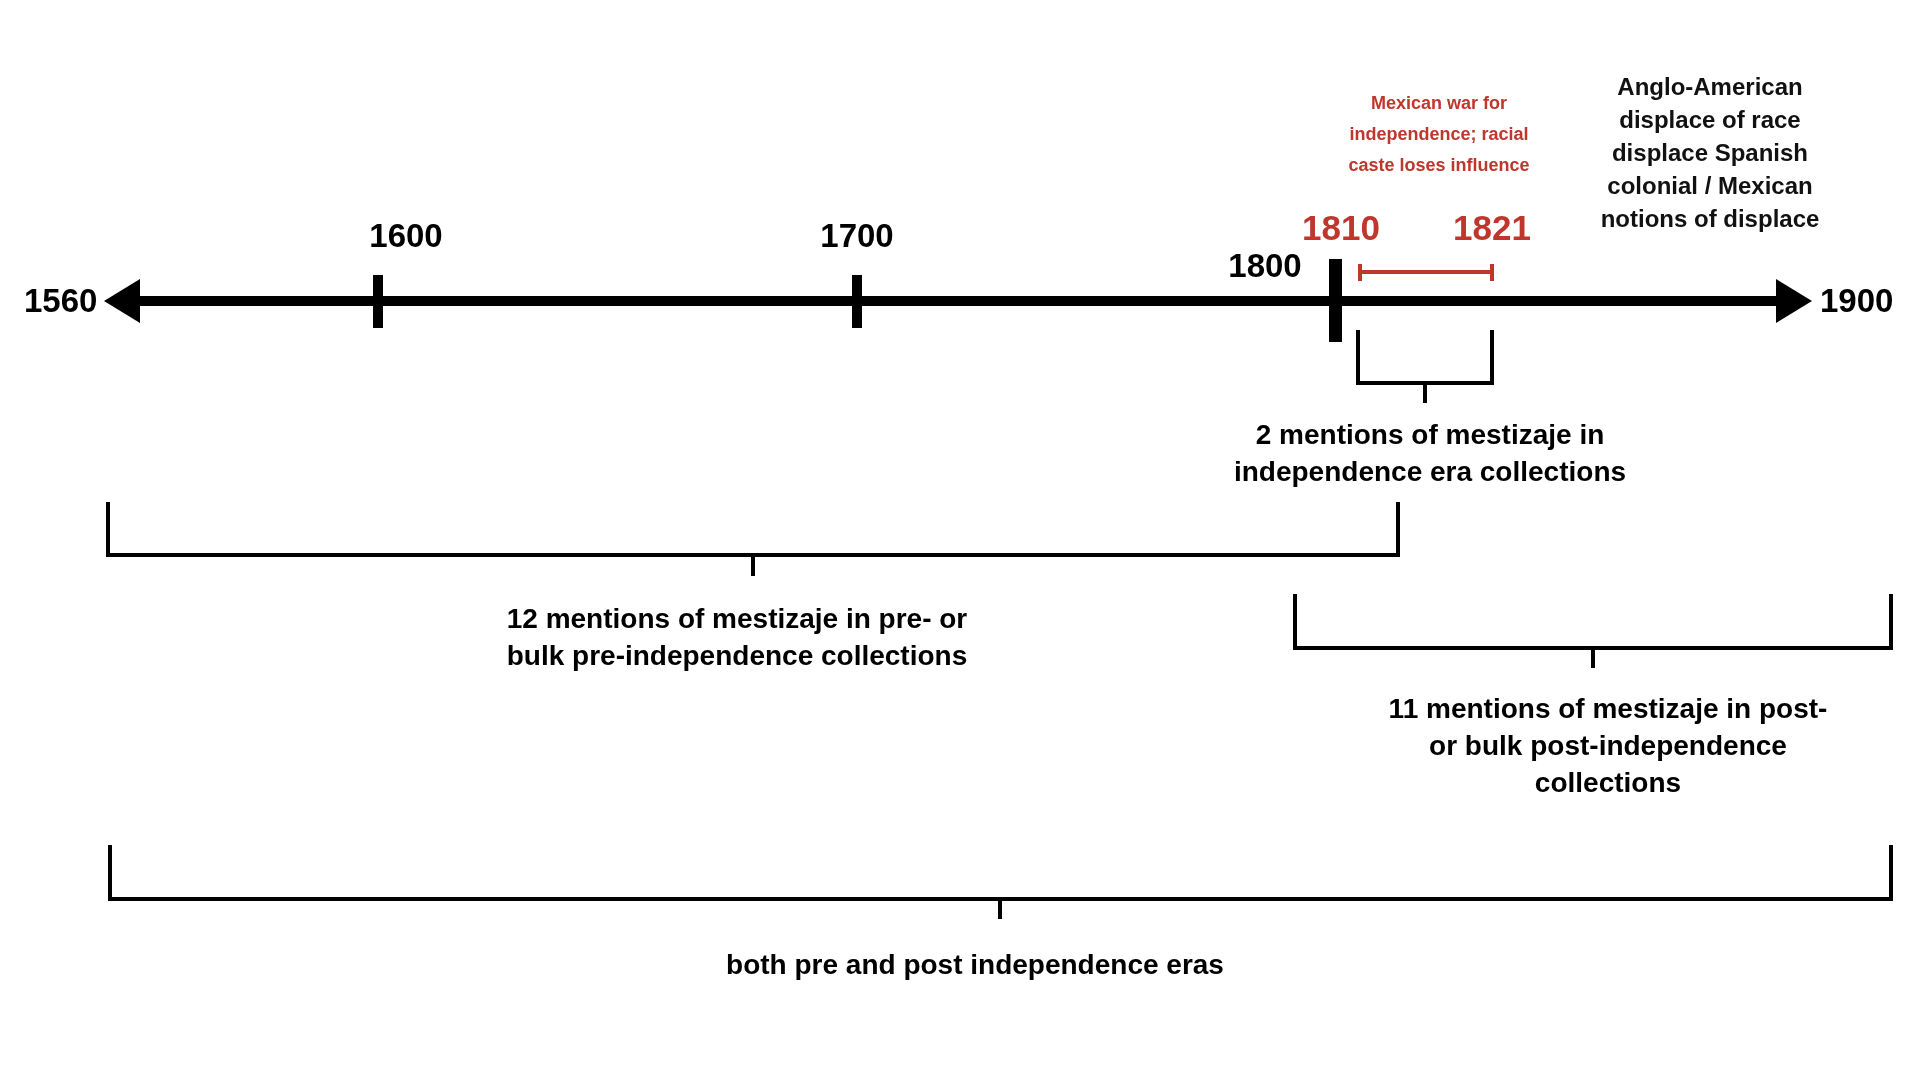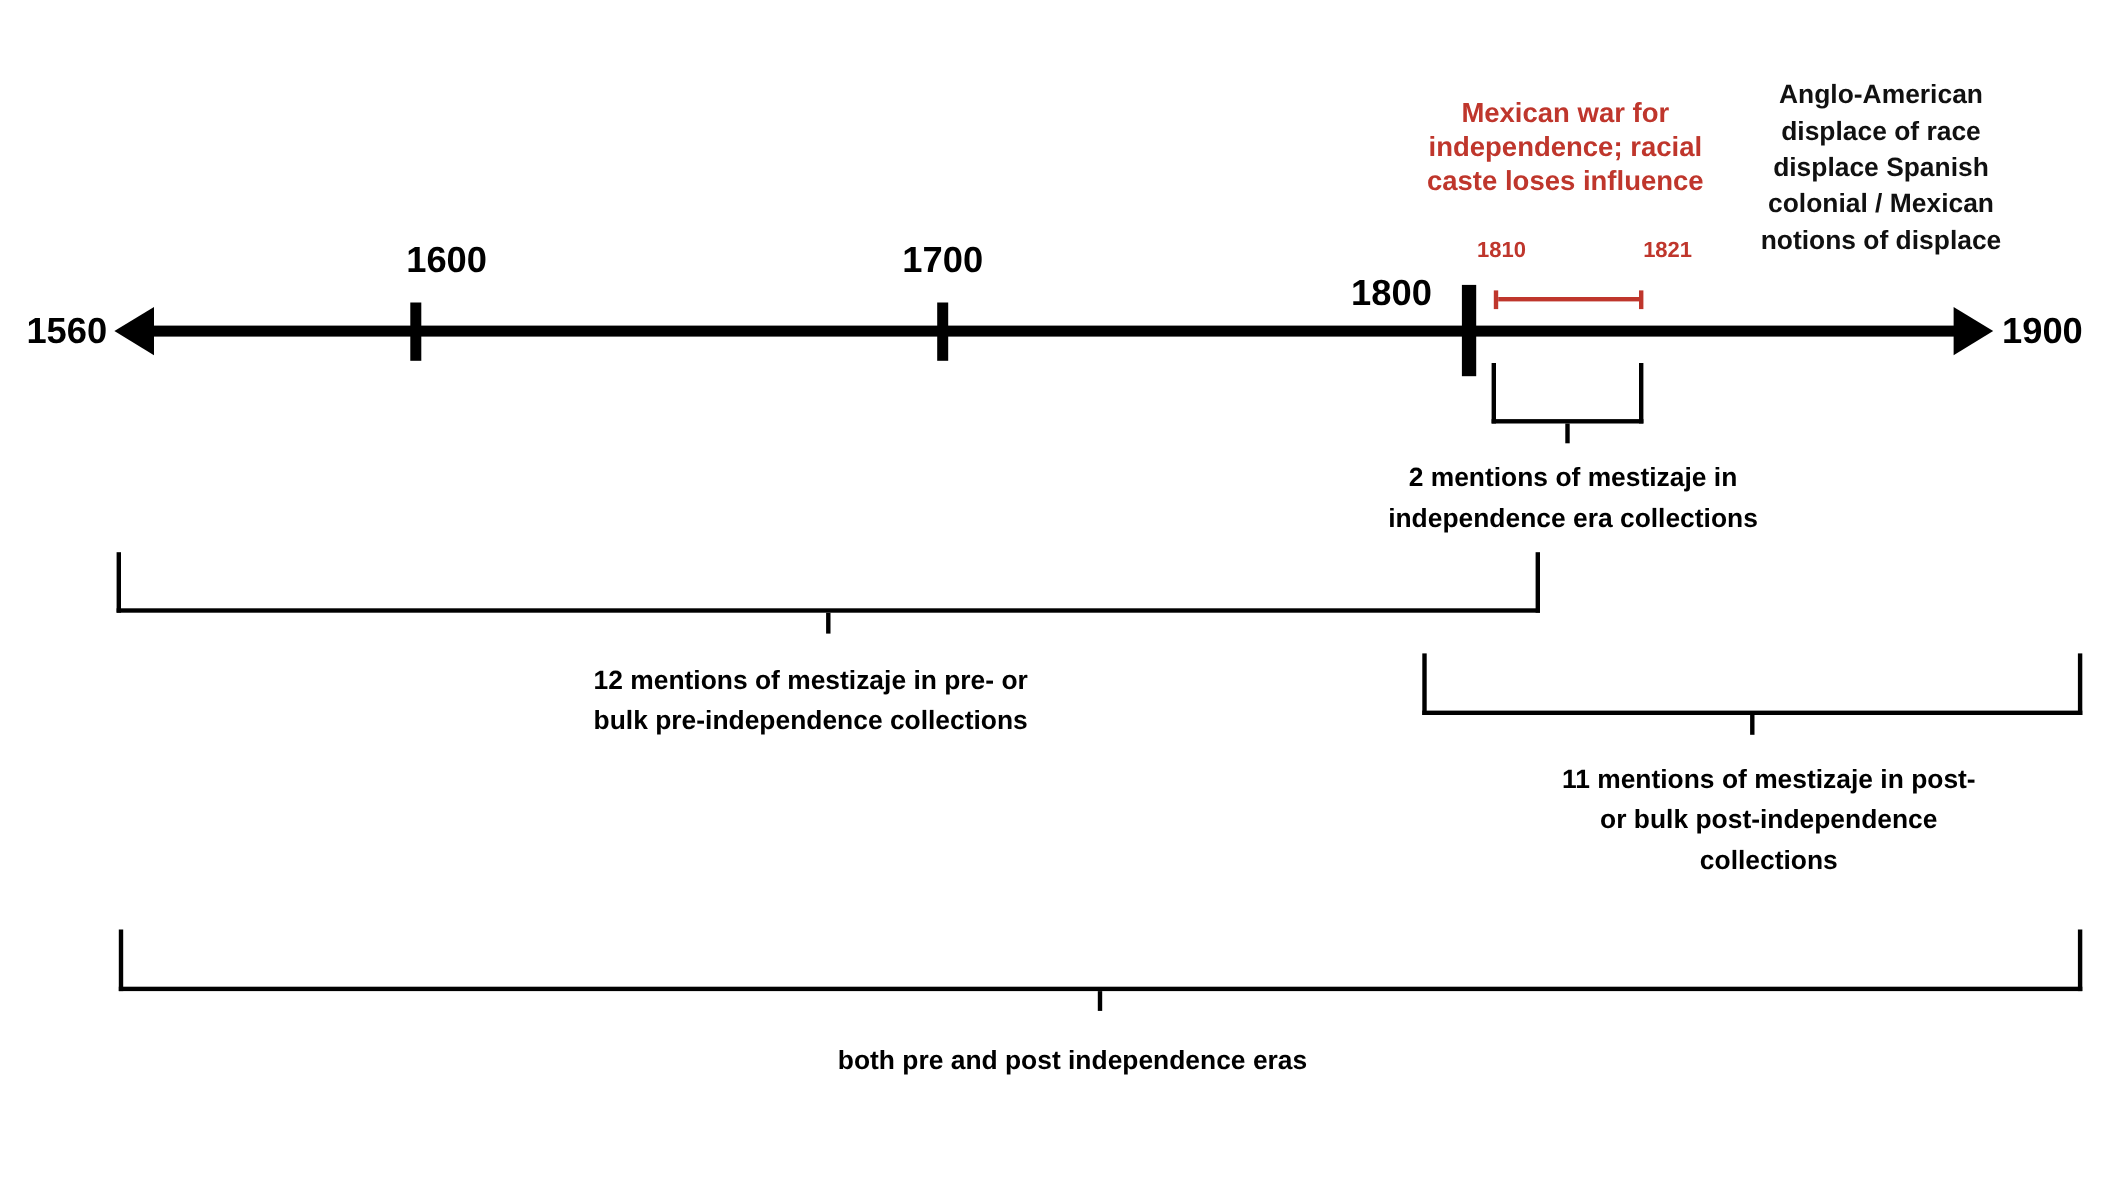--- a/index.html
+++ b/index.html
@@ -22,34 +22,34 @@
   .arrowhead.left  { left: 104px;  top: 279px; border-right: 36px solid #000; }
   .arrowhead.right { left: 1776px; top: 279px; border-left: 36px solid #000; }
   .tick { position: absolute; background: #000; }
   .tick.small { width: 10px; height: 53px; top: 275px; }
   .tick.big   { width: 13px; height: 83px; top: 259px; }
 
   .year-label { position: absolute; font-size: 33px; line-height: 36px; white-space: nowrap; }
 
   
   .red { color: #bf362c; }
-  .note { position: absolute; font-size: 25px; line-height: 31px; }
-  .red-year { position: absolute; font-size: 20px; line-height: 28px; margin-left: 24px; }
+  .note { position: absolute; font-size: 18px; line-height: 31px; margin-left: 16px; }
+  .red-year { position: absolute; font-size: 35px; line-height: 28px; }
   .ibeam { position: absolute; left: 1358px; top: 264px; width: 136px; height: 17px;
            border-left: 4px solid #bf362c; border-right: 4px solid #bf362c; box-sizing: border-box; }
   .ibeam-bar { position: absolute; left: 0; top: 6px; width: 100%; height: 4px; background: #bf362c; }
 
   
   .anglo { position: absolute; left: 1710px; top: 70px; font-size: 24px; line-height: 33px; color: #111; }
 
   
   .brace { position: absolute; box-sizing: border-box;
            border-left: 4px solid #000; border-right: 4px solid #000; border-bottom: 4px solid #000; }
   .brace-stem { position: absolute; width: 4px; background: #000; }
-  .brace-label { position: absolute; font-size: 24px; line-height: 37px; }
+  .brace-label { position: absolute; font-size: 28px; line-height: 37px; }
 
   #brace-independence-era { left: 1356px; top: 330px; width: 138px;  height: 55px; }
   #stem-independence-era  { left: 1423px; top: 385px; height: 18px; }
   #label-independence-era { left: 1430px; top: 416px; }
 
   #brace-pre  { left: 106px;  top: 502px; width: 1294px; height: 55px; }
   #stem-pre   { left: 751px;  top: 557px; height: 19px; }
   #label-pre  { left: 737px;  top: 600px; }
 
   #brace-post { left: 1293px; top: 594px; width: 600px;  height: 56px; }

